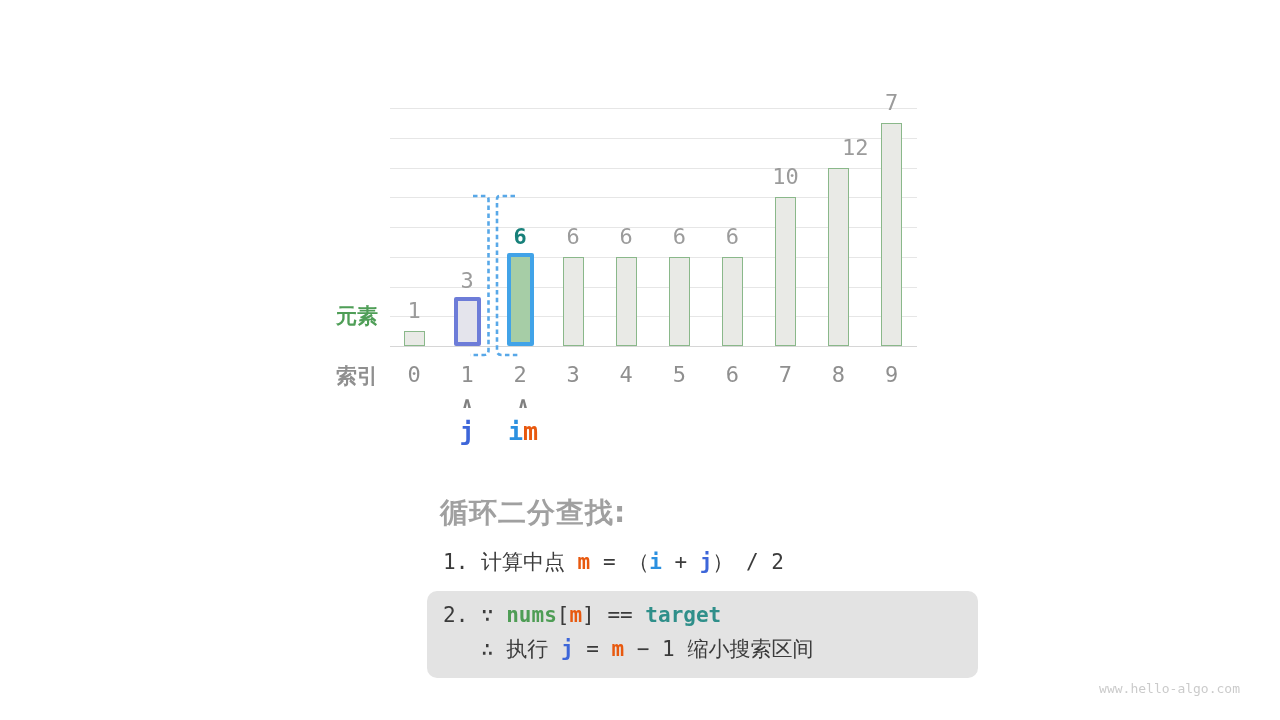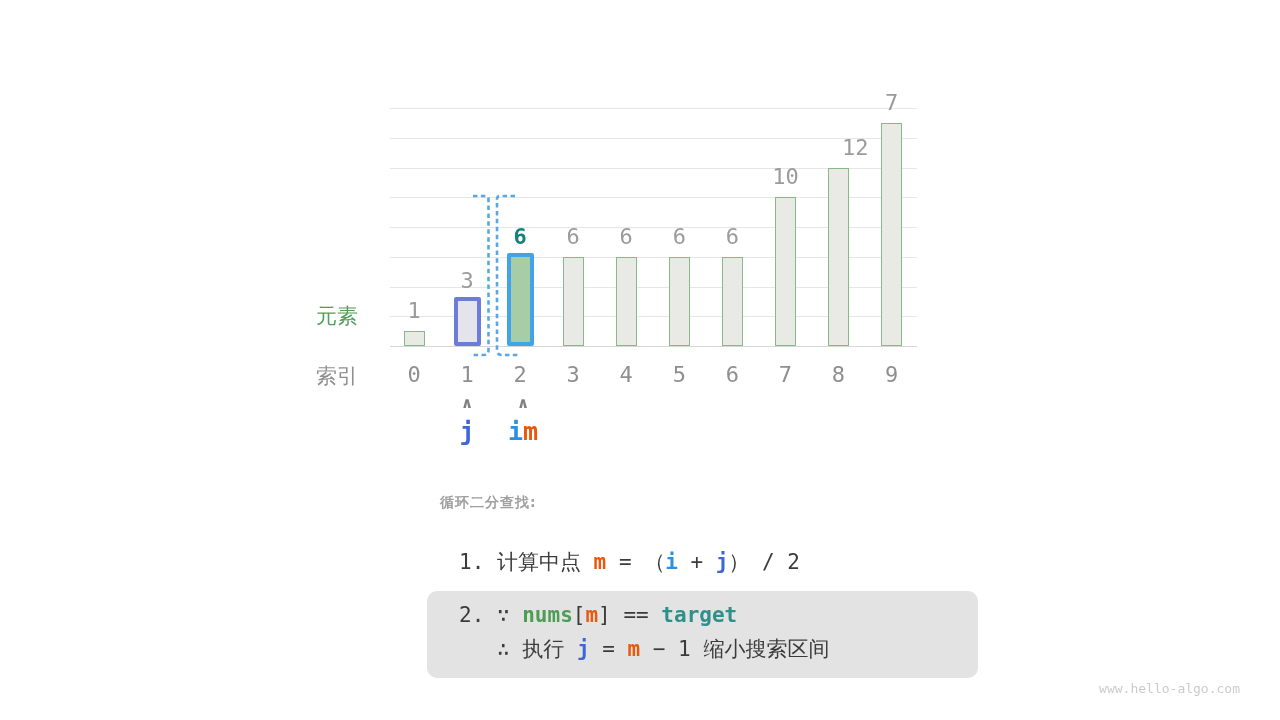--- a/index.html
+++ b/index.html
@@ -11,38 +11,38 @@
   .gridline.baseline{border-top:1.5px solid var(--c-baseline);}
   .bar{position:absolute;box-sizing:border-box;background:var(--c-bar_fill);
        border:1px solid var(--c-bar_border_green);}
   .bar.j{background:var(--c-bar_j_fill);border:4px solid var(--c-bar_j_border);border-radius:2px;}
   .bar.m{background:var(--c-bar_m_fill);border:4px solid var(--c-bar_m_border);border-radius:2px;}
   .val{position:absolute;width:60px;text-align:center;font-family:"DejaVu Sans Mono","Liberation Mono",monospace;
        font-size:22px;color:var(--c-value_label_gray);}
   .val.teal{color:var(--c-value_label_teal);font-weight:700;}
   .idx{position:absolute;width:60px;text-align:center;font-family:"DejaVu Sans Mono","Liberation Mono",monospace;
        font-size:22px;color:var(--c-index_label_gray);}
-  .row-label{position:absolute;left:316px;width:62px;font-size:21px;font-weight:400;}
+  .row-label{position:absolute;left:316px;width:62px;text-align:right;font-size:21px;font-weight:700;}
   .row-label.element{top:302px;color:var(--c-element_label_green);}
   .row-label.index{top:362px;color:var(--c-index_label_gray);}
   .bracket{position:absolute;left:460px;top:190px;}
   .caret{position:absolute;width:40px;text-align:center;top:394px;font-size:15px;font-weight:700;
          color:#808080;}
   .ptr{position:absolute;width:80px;text-align:center;top:417px;font-size:25px;font-weight:700;
        font-family:"DejaVu Sans Mono","Liberation Mono",monospace;}
   .tok-j{color:var(--c-pointer_j_blue);font-weight:700;font-family:"DejaVu Sans Mono","Liberation Mono",monospace;}
   .tok-i{color:var(--c-pointer_i_blue);font-weight:700;font-family:"DejaVu Sans Mono","Liberation Mono",monospace;}
   .tok-m{color:var(--c-pointer_m_orange);font-weight:700;font-family:"DejaVu Sans Mono","Liberation Mono",monospace;}
   .tok-nums{color:var(--c-nums_green);font-weight:700;font-family:"DejaVu Sans Mono","Liberation Mono",monospace;}
   .tok-target{color:var(--c-target_teal);font-weight:700;font-family:"DejaVu Sans Mono","Liberation Mono",monospace;}
   .tok-body{color:var(--c-body_text);}
-  .heading{position:absolute;left:440px;top:494px;font-size:14px;font-weight:700;
+  .heading{position:absolute;left:440px;top:494px;font-size:28px;font-weight:700;
            color:var(--c-heading_gray);letter-spacing:1px;}
   .line{font-size:21px;color:var(--c-body_text);white-space:pre;
-        font-family:"DejaVu Sans Mono","DejaVu Sans","Liberation Sans",sans-serif;margin-left:16px;}
+        font-family:"DejaVu Sans Mono","DejaVu Sans","Liberation Sans",sans-serif;}
   .line1{position:absolute;left:443px;top:548px;}
   .note-box{position:absolute;left:427px;top:591px;width:551px;height:87px;box-sizing:border-box;
             background:var(--c-box_bg);border-radius:10px;padding:11px 0 0 16px;}
   .note-box .line{line-height:26px;}
   .note-box .indent{padding-left:38px;margin-top:8px;}
   .step-badge{position:absolute;left:38px;top:639px;width:141px;height:53px;box-sizing:border-box;
               background:#fcfcfc;border:2px solid var(--c-step_border);border-radius:10px;
               display:flex;align-items:center;justify-content:center;
               font-family:"DejaVu Sans Mono","Liberation Mono",monospace;font-size:25px;font-weight:700;
               color:var(--c-step_text);}

